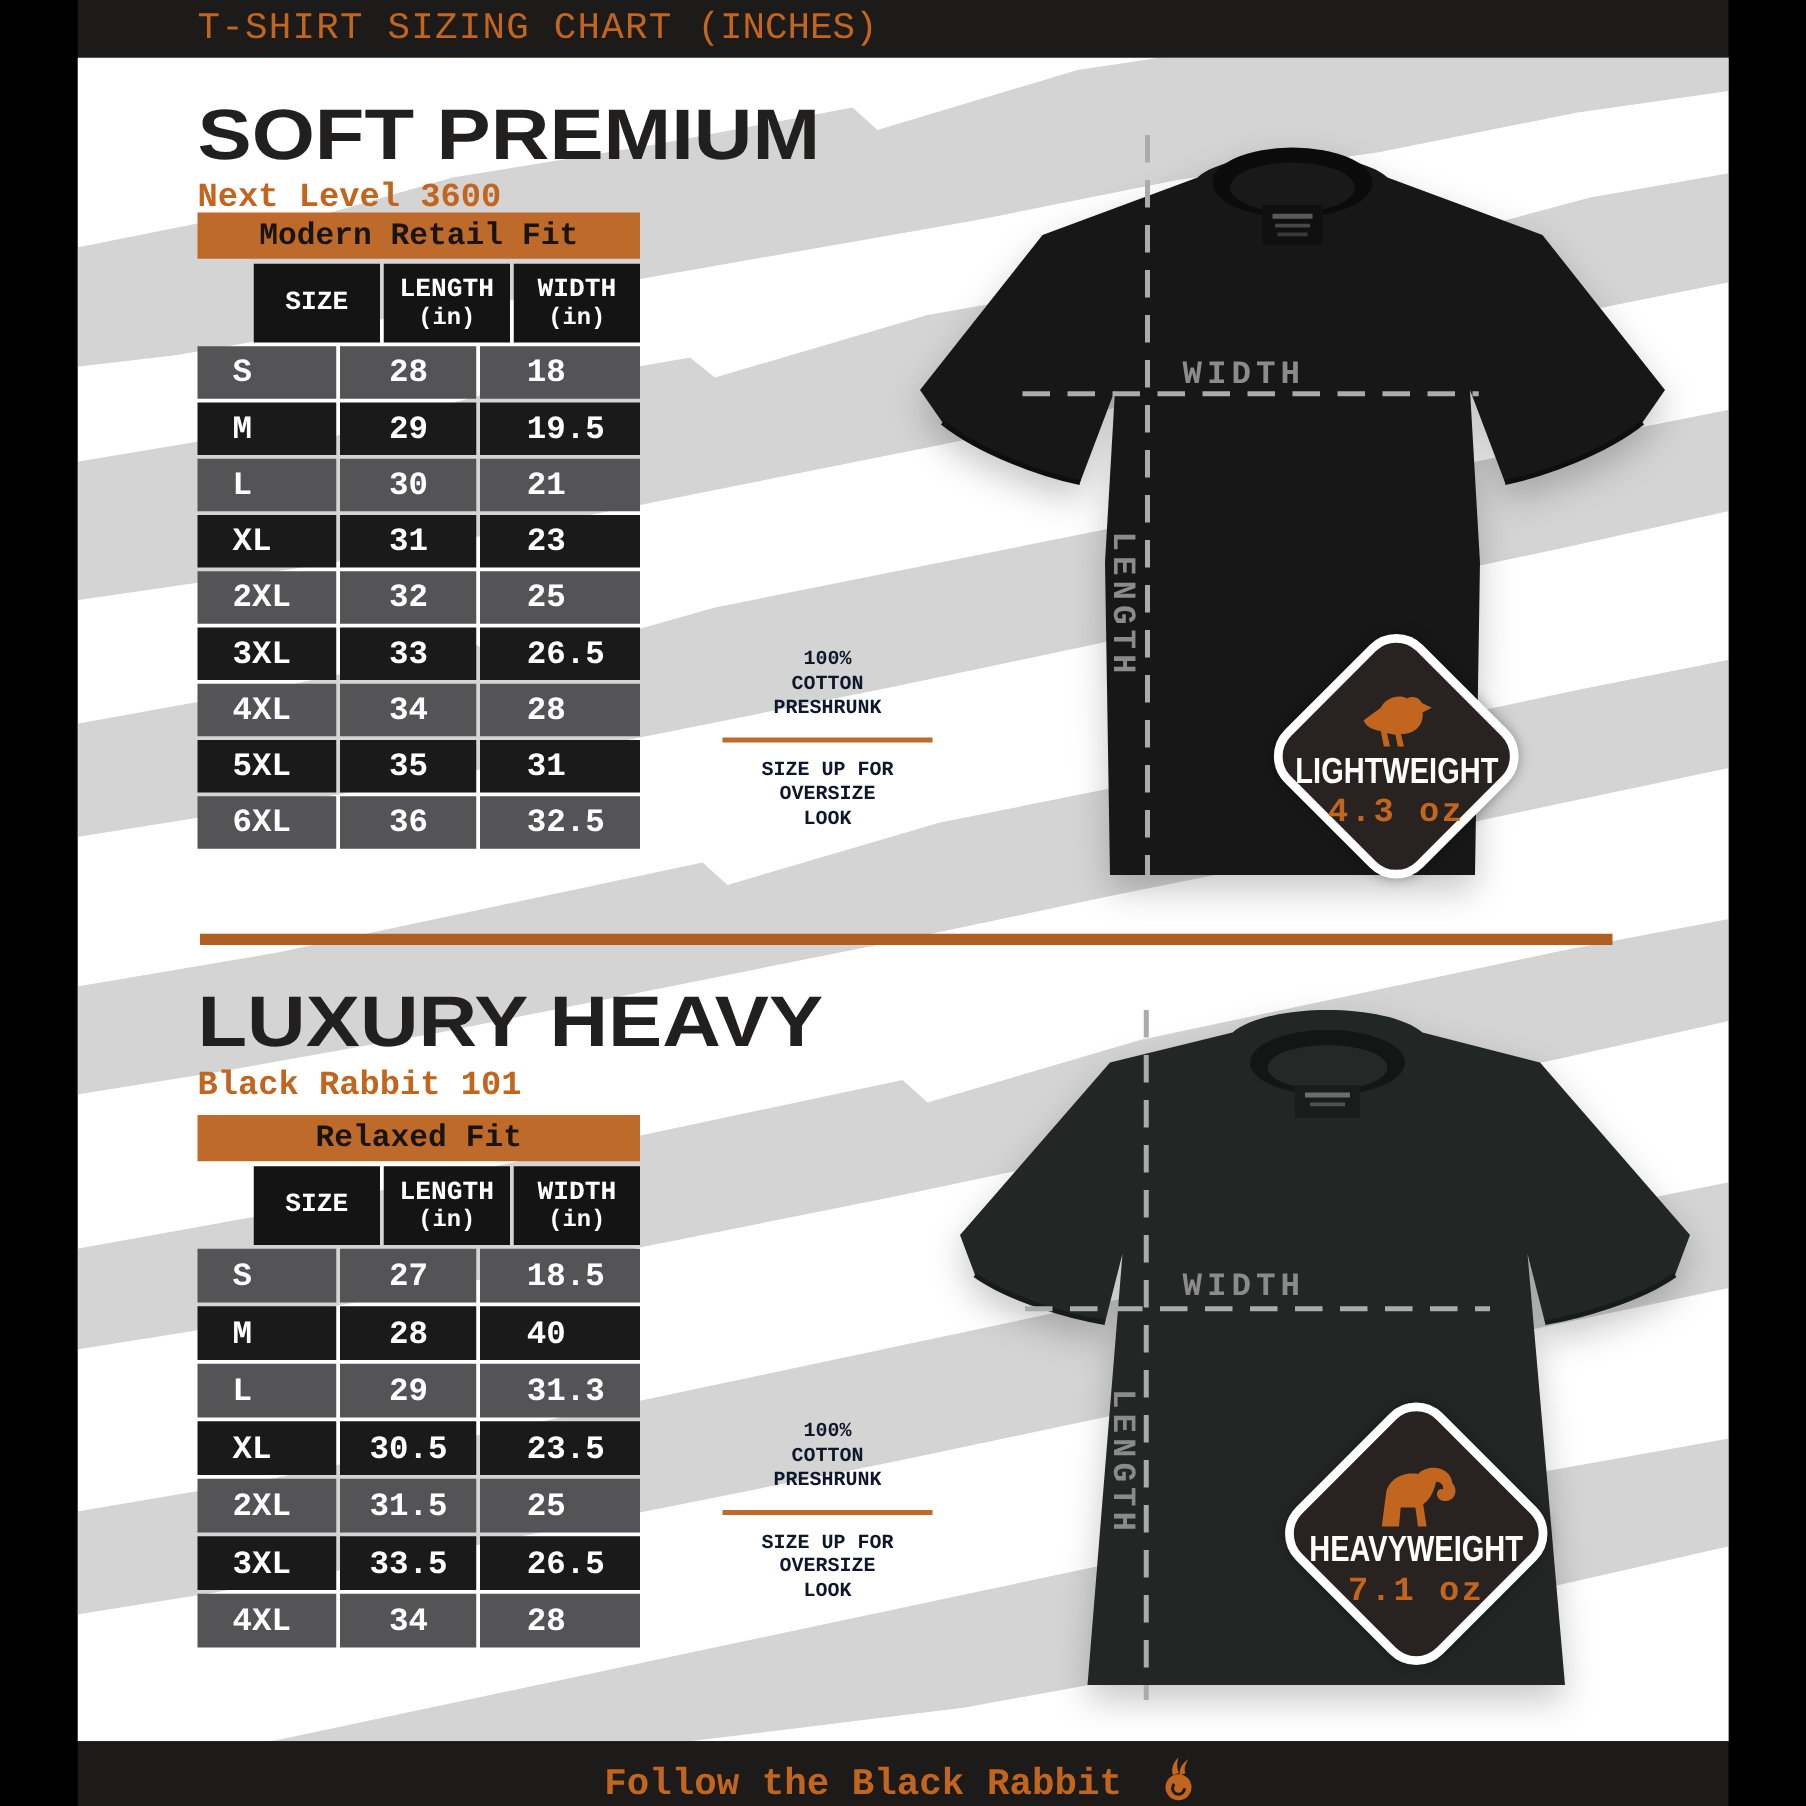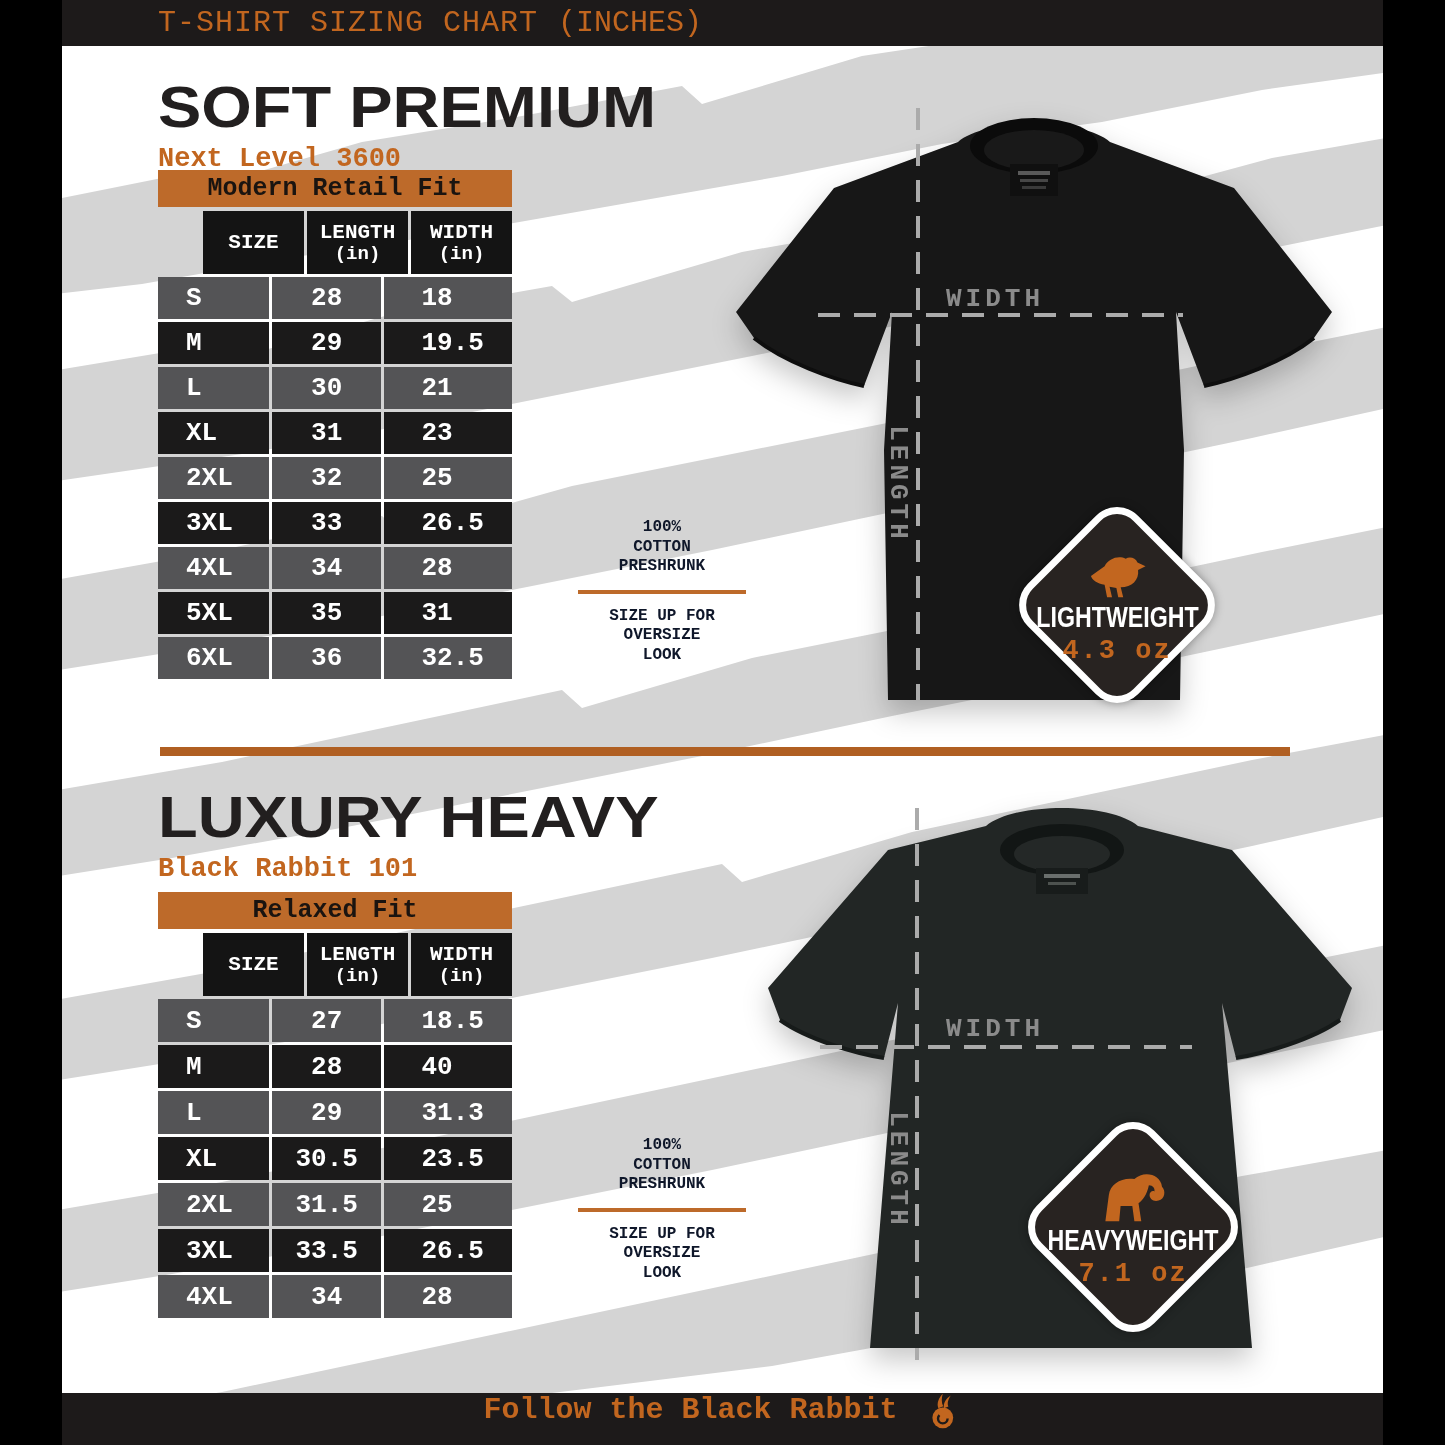--- a/index.html
+++ b/index.html
@@ -6,21 +6,21 @@
   #canvas{position:relative;width:1445px;height:1445px;background:#000;overflow:hidden;
           font-family:"Liberation Mono",monospace;}
   
   .side-border{position:absolute;top:0;bottom:0;width:62px;background:#000;z-index:6;}
   .side-border.left{left:0;} .side-border.right{right:0;}
   .topbar{position:absolute;left:62px;top:0;width:1321px;height:46px;background:#1d1a1a;z-index:5;
           display:flex;align-items:center;}
   .topbar .ttl{margin-left:96px;font-size:30px;font-weight:normal;color:#c2661f;letter-spacing:1px;}
   .topbar .inch{margin-left:20px;font-size:30px;font-weight:400;color:#c2661f;}
   .footbar{position:absolute;left:62px;top:1393px;width:1321px;height:52px;background:#1d1a1a;z-index:5;
-           display:flex;align-items:flex-start;justify-content:center;gap:24px;}
+           display:flex;align-items:flex-end;justify-content:center;gap:24px;}
   .footbar .ftxt{font-size:30px;font-weight:bold;color:#c2661f;}
   .footbar svg{display:block;}
   
   #content{position:absolute;left:62px;top:46px;width:1321px;height:1347px;background:#ffffff;overflow:hidden;}
   #zebra{position:absolute;left:0;top:0;z-index:0;}
   
   .sec-title{position:absolute;font-family:"Liberation Sans",sans-serif;font-weight:900;
              font-size:56px;color:#221f1f;letter-spacing:0px;transform:scale(1.16,1.02);
              transform-origin:left top;white-space:nowrap;z-index:2;}
   .sec-sub{position:absolute;font-size:27px;font-weight:bold;color:#c2661f;white-space:nowrap;z-index:2;font-family:Liberation Mono, monospace;}

